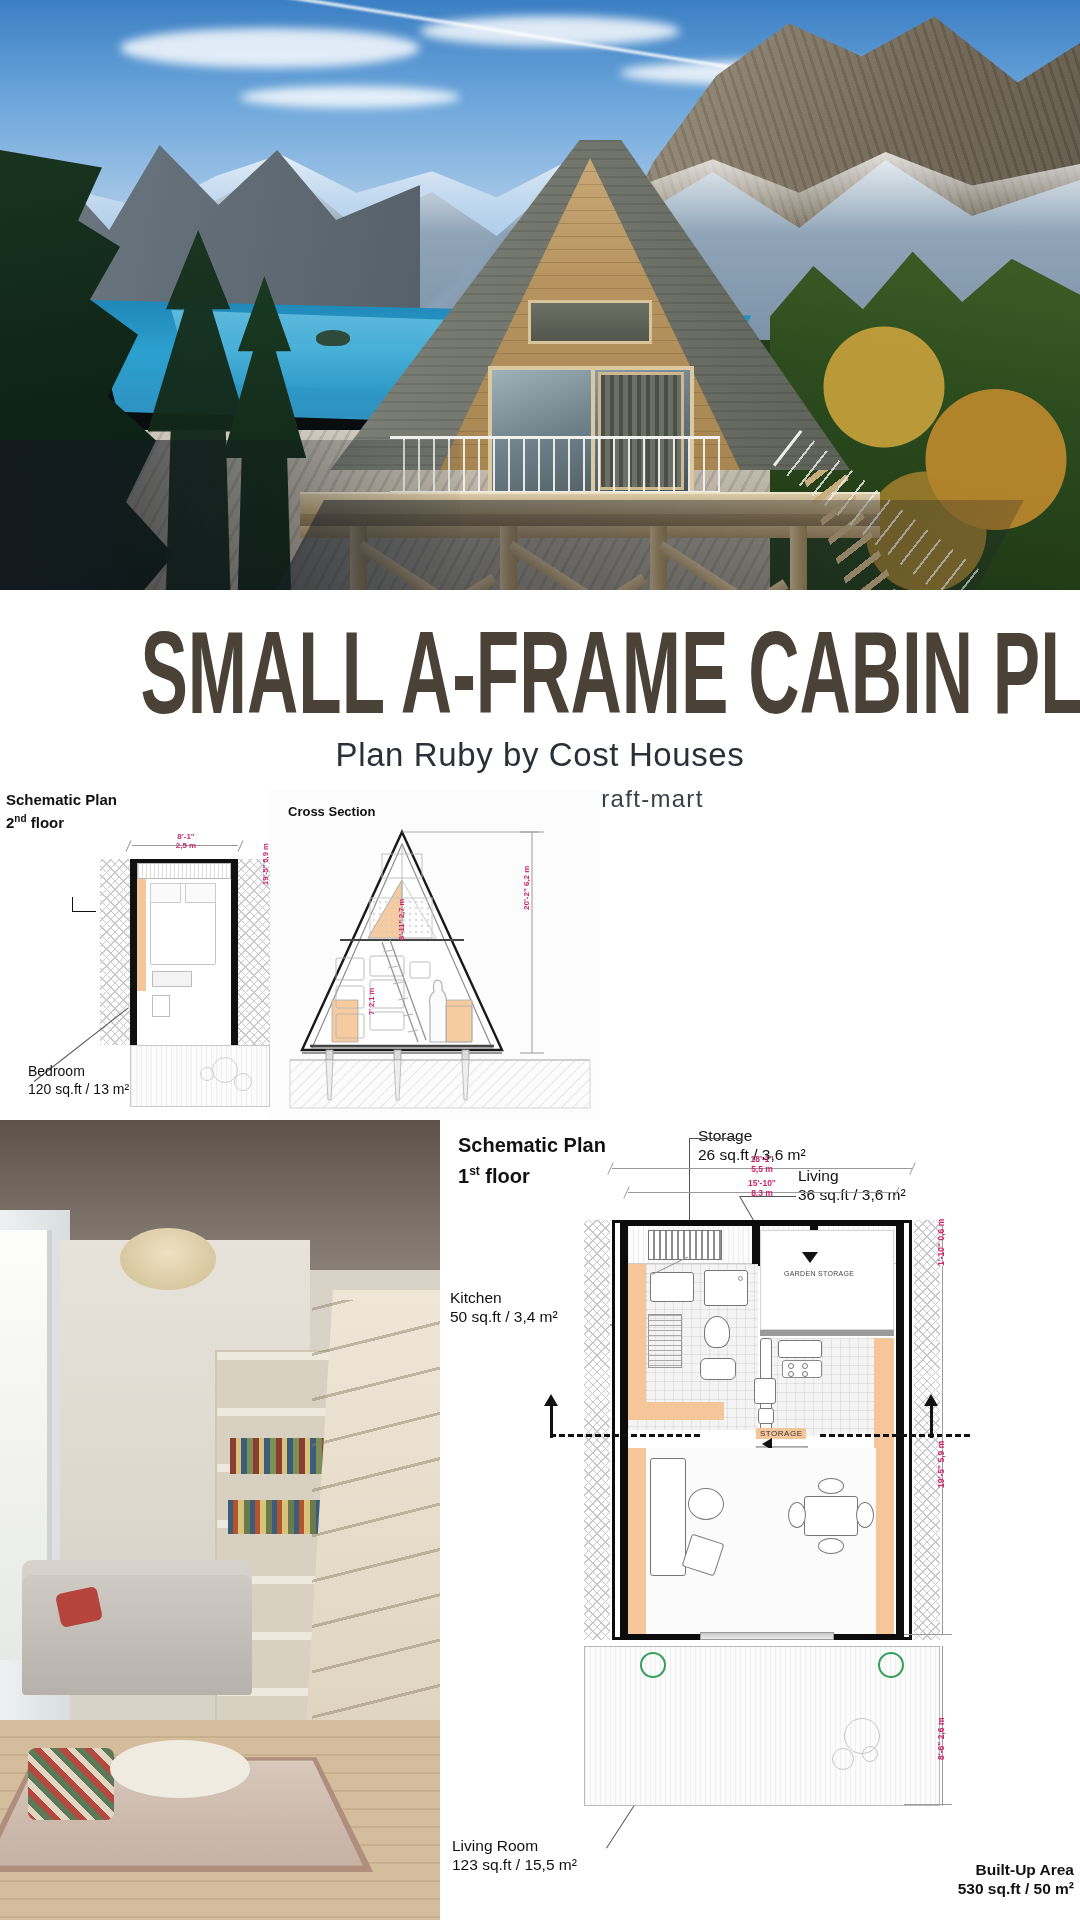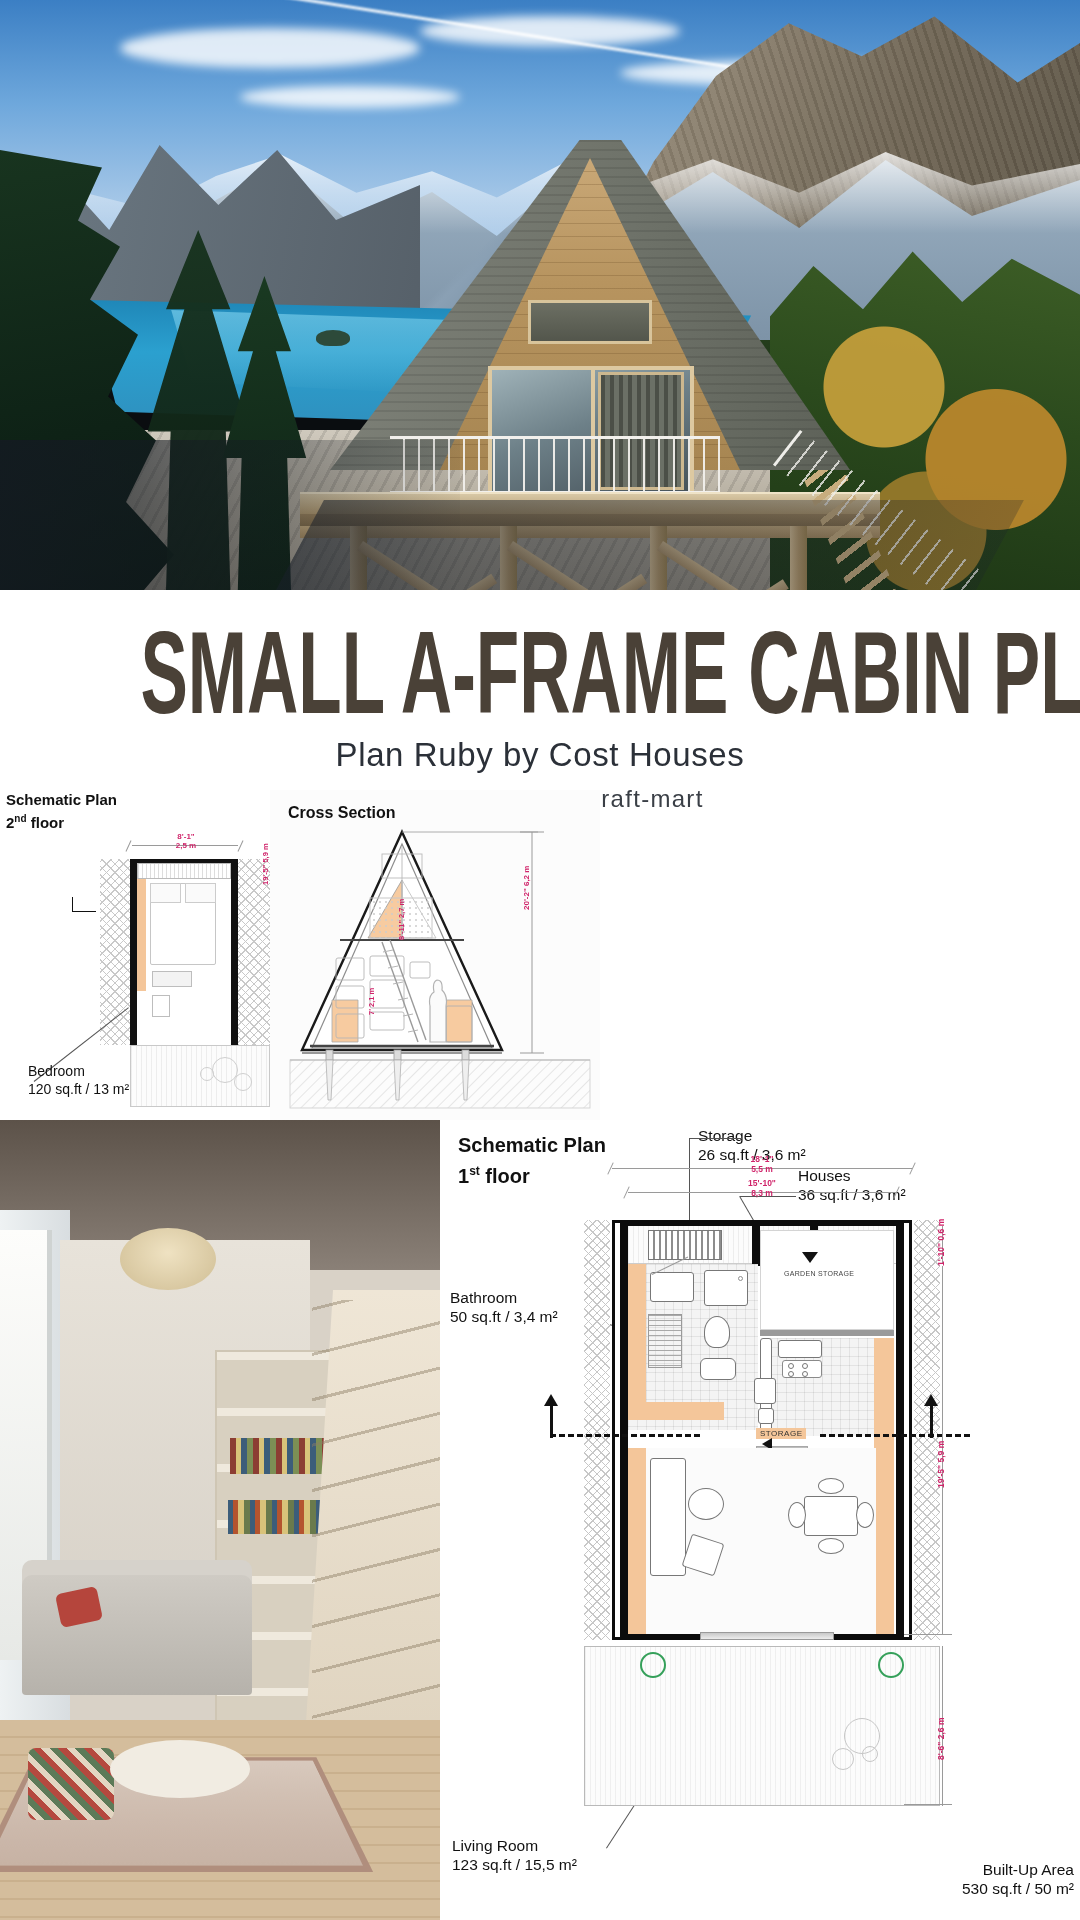--- a/index.html
+++ b/index.html
@@ -248,21 +248,21 @@
     position:absolute; left:6px; top:0px; font-size:15px; font-weight:bold;
     color:#111; line-height:19px;
   }
   .plan2 .hdr sup{ font-size:10px; }
   .bedlabel{
     position:absolute; left:28px; top:272px; font-size:14px; color:#111; line-height:18px;
   }
 
   .xsec{ position:absolute; left:270px; top:0px; width:330px; height:330px; background:#fcfcfc; }
   .xsec .hdr{
-    position:absolute; left:18px; top:14px; font-size:16px; font-weight:bold; color:#111;
+    position:absolute; left:18px; top:14px; font-size:13px; font-weight:bold; color:#111;
   }
 
   .specs{
     position:absolute; left:600px; top:20px; width:480px; text-align:center;
     color:#22262b;
   }
   .spec-big{
     font-weight:bold; font-size:55px; line-height:62px;
     transform:scaleX(.72); transform-origin:center; letter-spacing:1px;
     white-space:nowrap;
@@ -359,21 +359,21 @@
   }
 
   .plan1{ position:absolute; left:440px; top:0; width:640px; height:800px; }
   .plan1 .hdr{
     position:absolute; left:18px; top:12px; font-size:20px; font-weight:bold;
     color:#111; line-height:26px;
   }
   .plan1 .hdr sup{ font-size:12px; }
 
   .lbl{ position:absolute; font-size:15.5px; color:#111; line-height:19px; }
-  .lbl.b{ font-weight:normal; }
+  .lbl.b{ font-weight:bold; }
   .lbl.r{ text-align:right; }
 
   
   .fp{ position:absolute; left:172px; top:100px; width:300px; height:620px; }
   .fp .outer{
     position:absolute; left:0; top:0; width:300px; height:420px;
     border:3px solid #0c0c0c; background:#fff;
   }
   .fp .hatchL, .fp .hatchR{
     position:absolute; top:0; width:26px; height:420px;
@@ -645,25 +645,25 @@
     <div class="hdr">
       <div>Schematic Plan</div>
       <div><span>1</span><sup>st</sup><span> floor</span></div>
     </div>
 
     <div class="lbl" style="left:258px; top:6px;">
       <span>Storage</span><br>
       <span>26 sq.ft / 3,6 m²</span>
     </div>
     <div class="lbl" style="left:358px; top:46px;">
-      <span>Houses</span><br>
+      <span>Living</span><br>
       <span>36 sq.ft / 3,6 m²</span>
     </div>
     <div class="lbl" style="left:10px; top:168px;">
-      <span>Bathroom</span><br>
+      <span>Kitchen</span><br>
       <span>50 sq.ft / 3,4 m²</span>
     </div>
     <div class="lbl" style="left:290px; top:612px; text-align:center; width:140px;">
       <span>Porch</span><br>
       <span>145 sq.ft / 13,5 m²</span>
     </div>
     <div class="lbl" style="left:12px; top:716px;">
       <span>Living Room</span><br>
       <span>123 sq.ft / 15,5 m²</span>
     </div>

